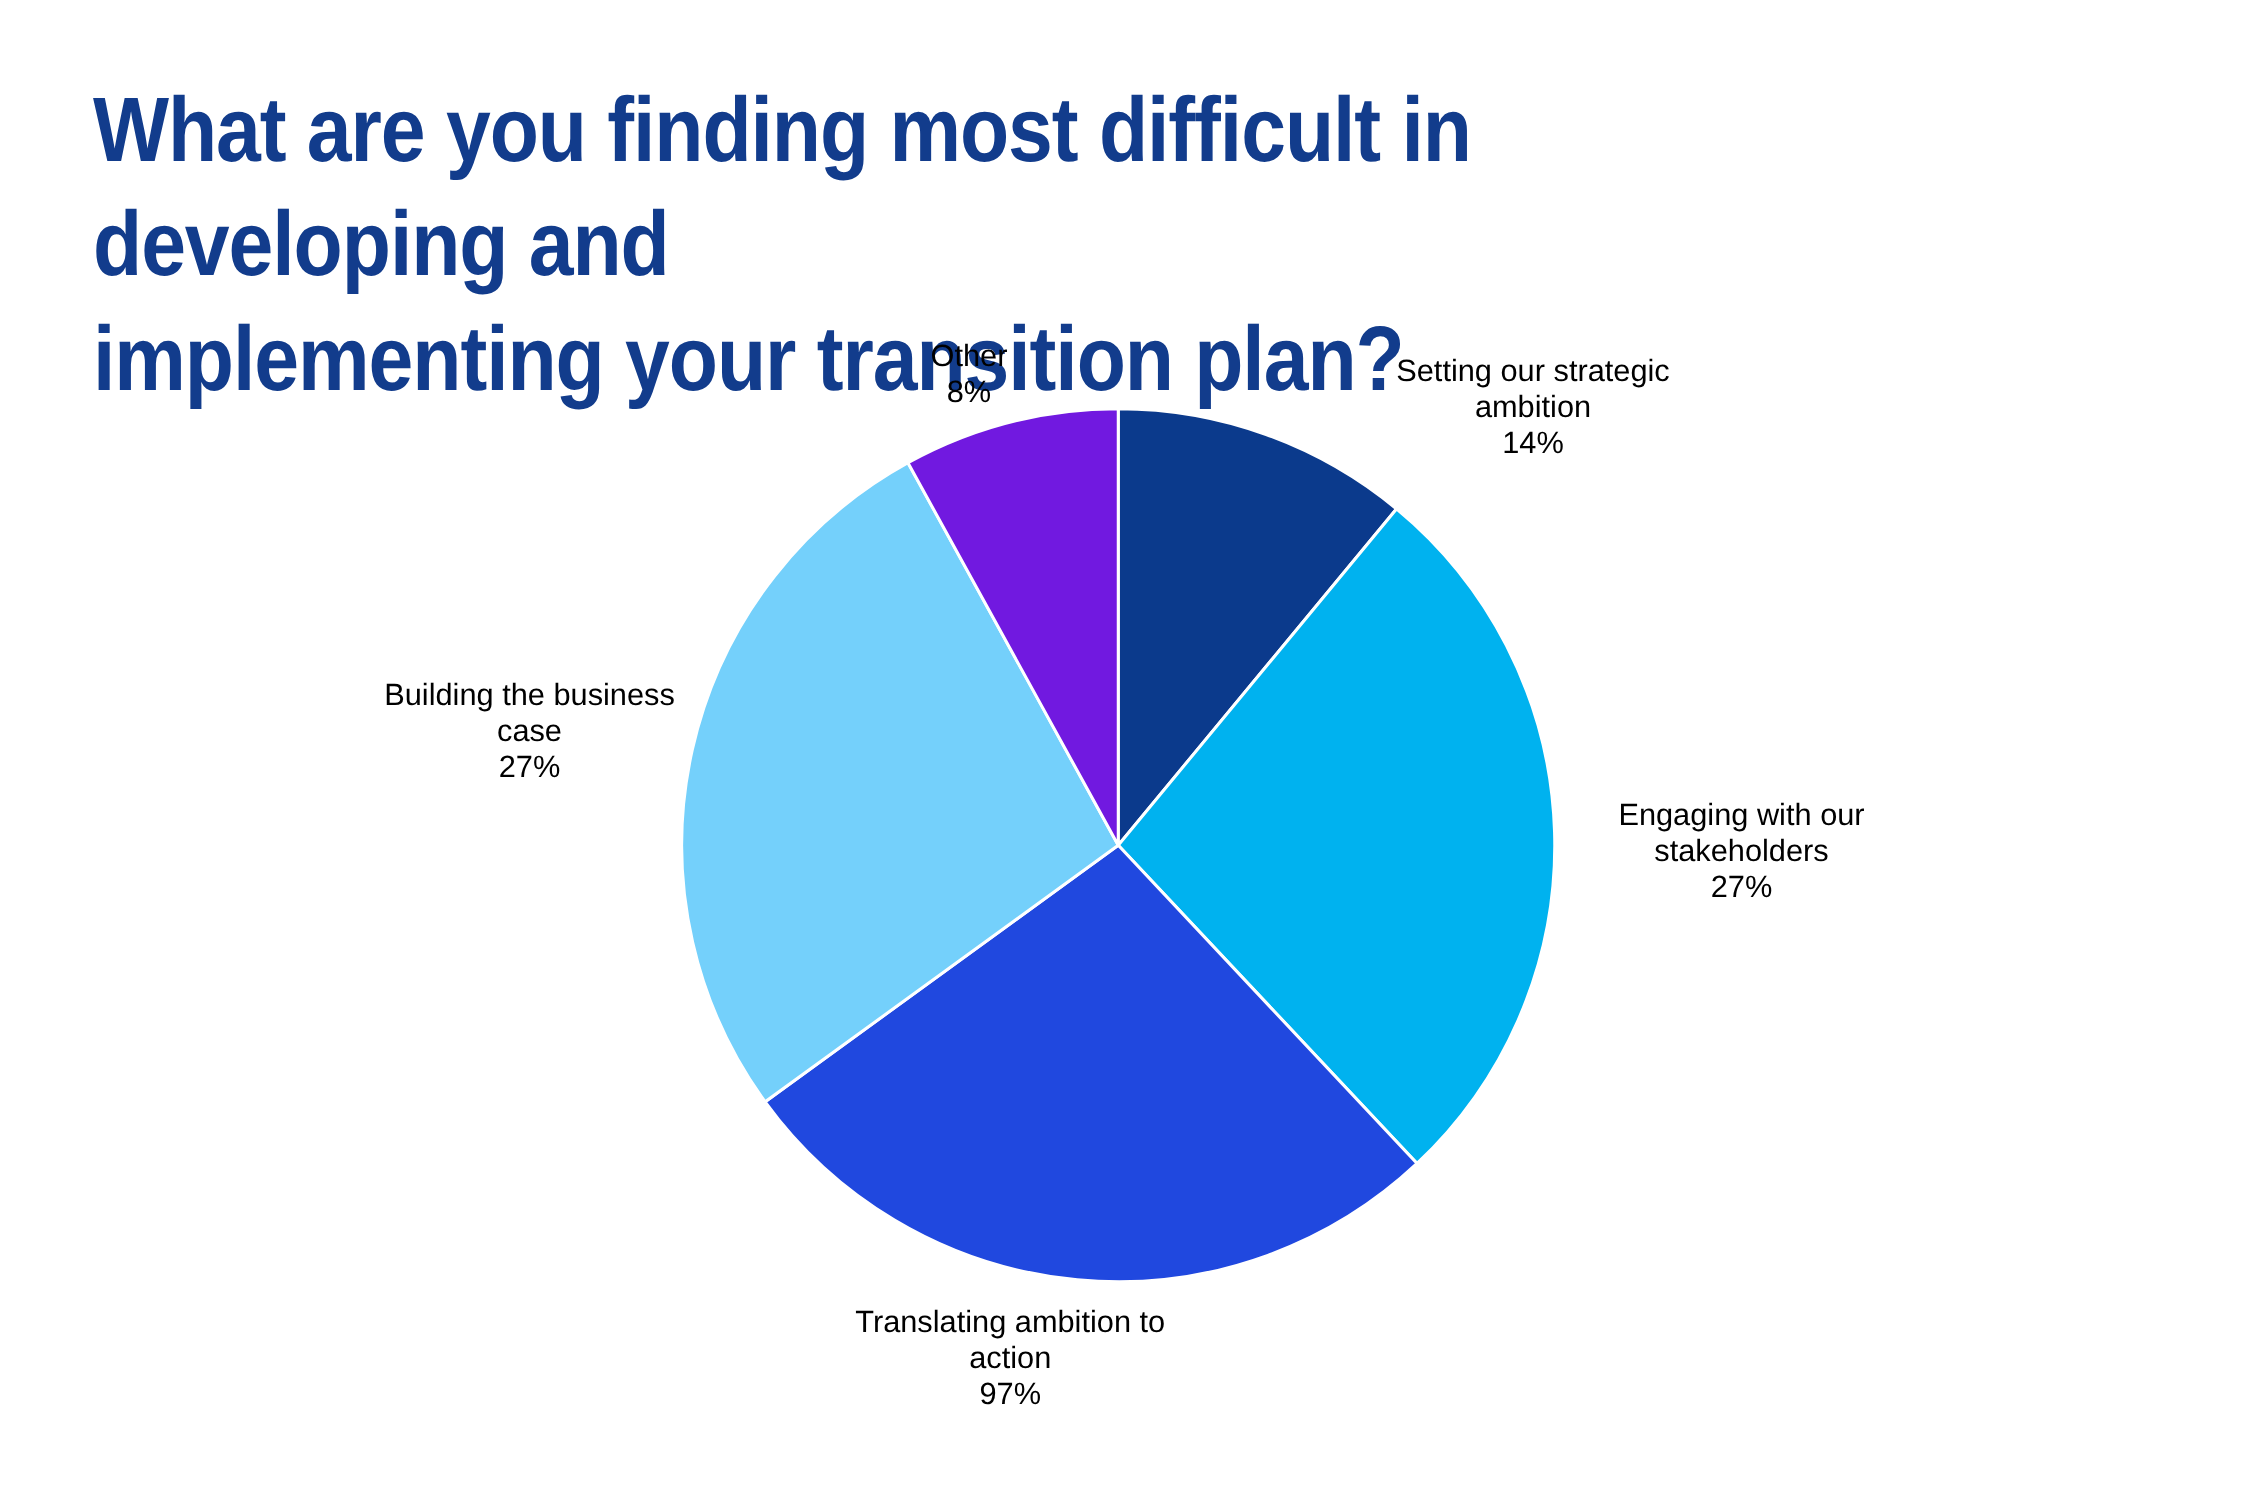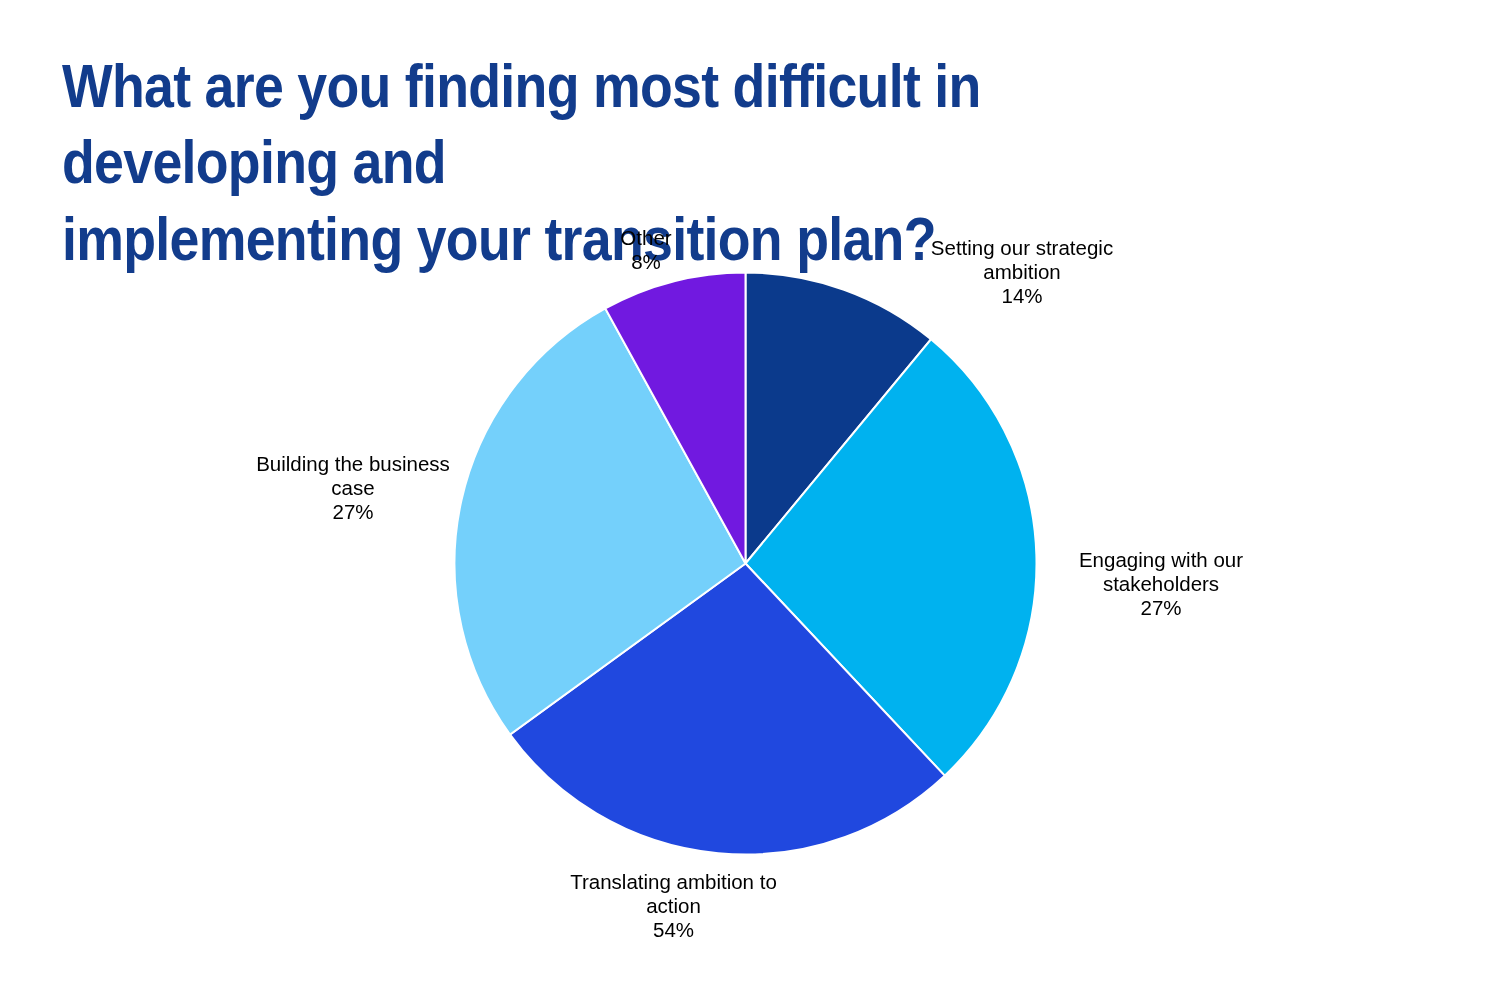--- a/index.html
+++ b/index.html
@@ -54,21 +54,21 @@
     color: #000000;
     font-family: "Liberation Sans", sans-serif;
     font-size: 20.5px;
     line-height: 1.18;
     text-align: center;
     white-space: pre-line;
   }
 
   #label-other        { left: 546px; top: 226px; width: 200px; }
   #label-setting      { left: 902px; top: 236px; width: 240px; }
-  #label-engaging     { left: 1041px; top: 548px; width: 240px; }
+  #label-engaging     { left: 1041px; top: 532px; width: 240px; }
   #label-translating  { left: 551px; top: 870px; width: 245px; }
   #label-building     { left: 249px; top: 452px; width: 208px; text-align: center; }
 </style>
 </head>
 <body>
 
 <div id="chart-title">What are you finding most difficult in developing and
 implementing your transition plan?</div>
 
 <div id="plot-area">
@@ -88,18 +88,18 @@
   <div class="pie-label" id="label-setting">Setting our strategic
 ambition
 14%</div>
 
   <div class="pie-label" id="label-engaging">Engaging with our
 stakeholders
 27%</div>
 
   <div class="pie-label" id="label-translating">Translating ambition to
 action
-54%</div>
+97%</div>
 
   <div class="pie-label" id="label-building">Building the business
 case
 27%</div>
 </div>
 
 </body></html>

